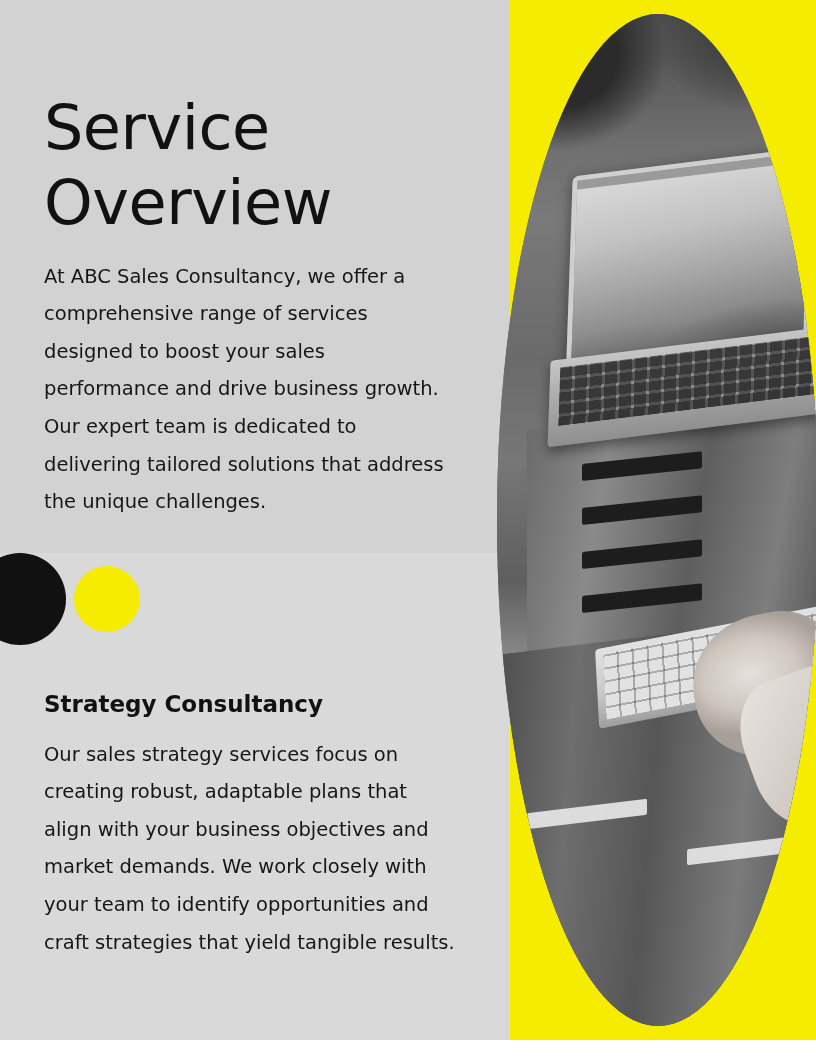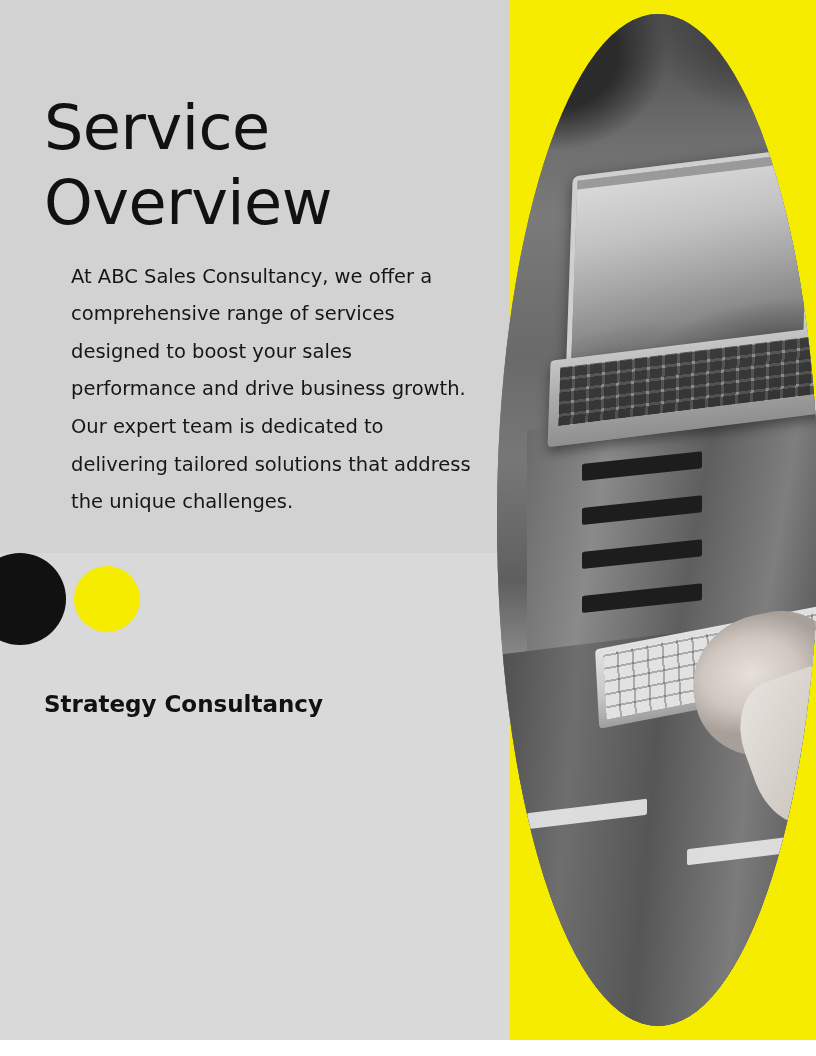--- a/index.html
+++ b/index.html
@@ -205,21 +205,20 @@
     letter-spacing: -0.5px;
   }
   .intro {
     position: absolute;
     left: 44px;
     top: 238px;
     width: 408px;
     font-size: 19.5px;
     line-height: 1.93;
     color: #161616;
-    margin-left: 27px;
   }
   .dots {
     position: absolute;
     left: -26px;
     top: 553px;
     display: flex;
     align-items: center;
     gap: 8px;
   }
   .dot {
@@ -297,15 +296,16 @@
   <h1 class="title">Service Overview</h1>
 
   <p class="intro">At ABC Sales Consultancy, we offer a comprehensive range of services designed to boost your sales performance and drive business growth. Our expert team is dedicated to delivering tailored solutions that address the unique challenges.</p>
 
   <div class="dots">
     <span class="dot dot-black"></span>
     <span class="dot dot-yellow"></span>
   </div>
 
   <h2 class="section-heading">Strategy Consultancy</h2>
+  <p class="section-body">Our sales strategy services focus on creating robust, adaptable plans that align with your business objectives and market demands. We work closely with your team to identify opportunities and craft strategies that yield tangible results.</p>
 
   <div class="white-strip"></div>
 </div>
 
 </body></html>

